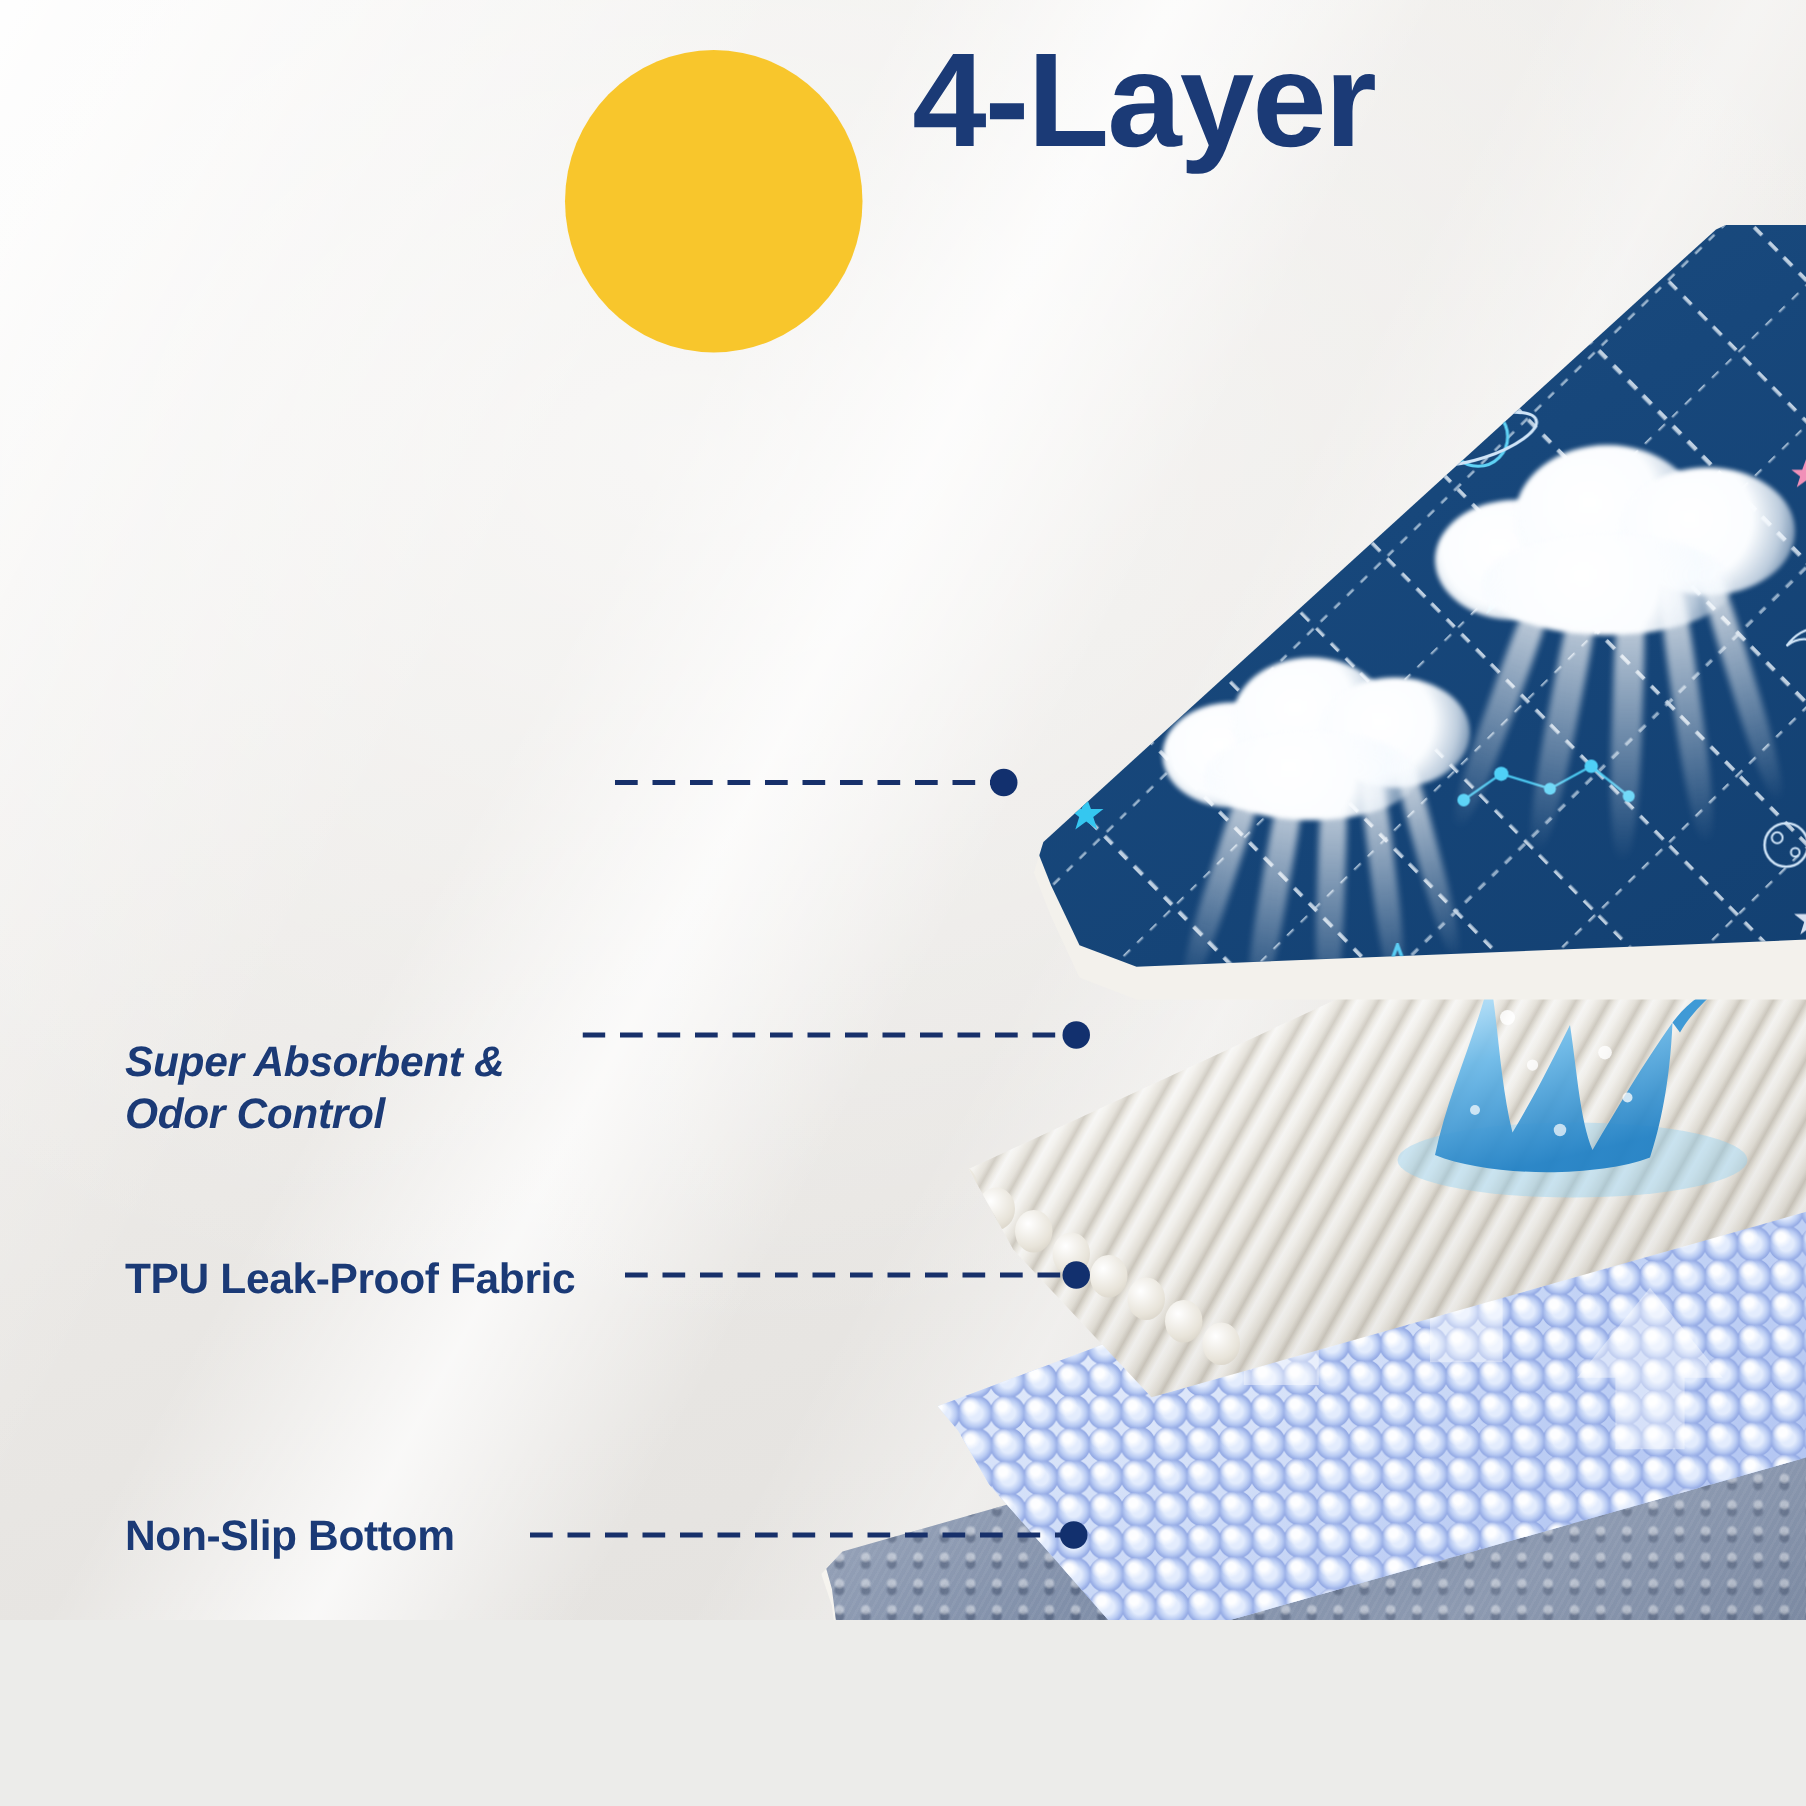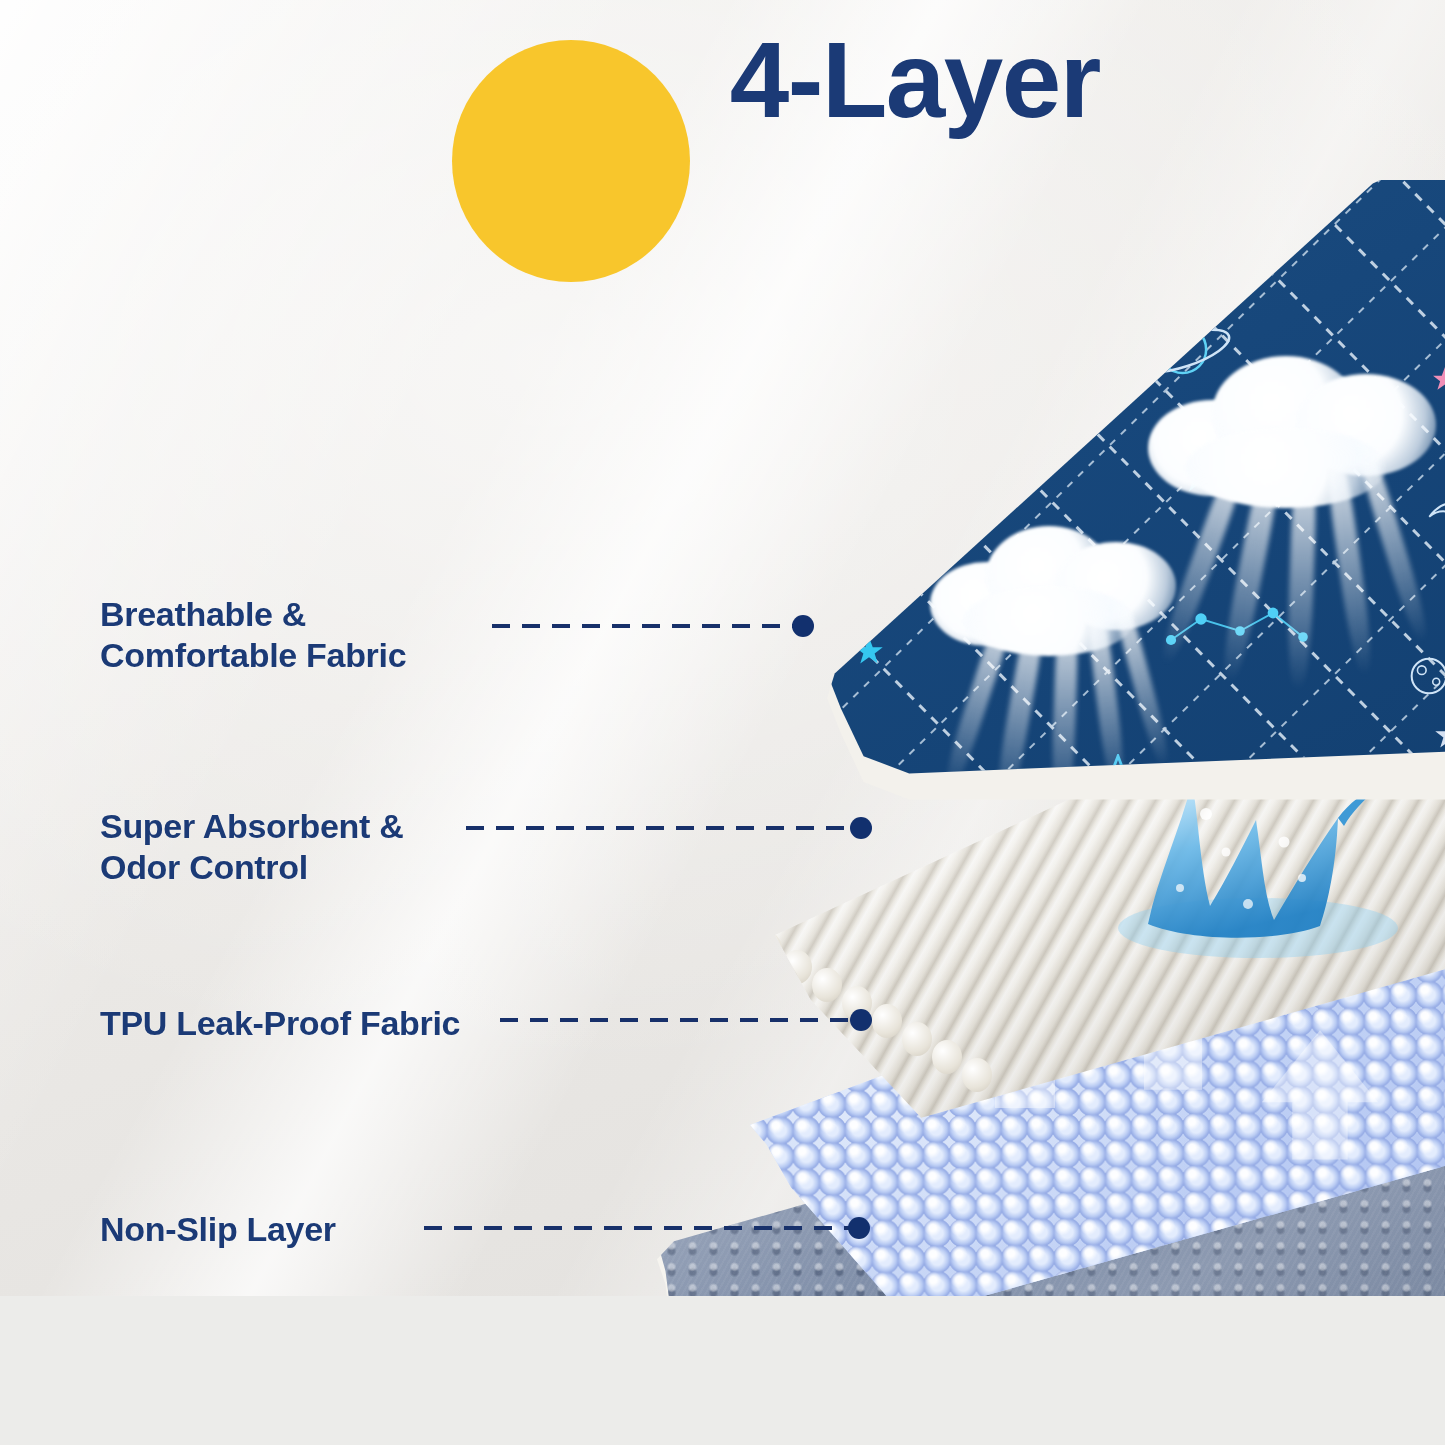--- a/index.html
+++ b/index.html
@@ -30,21 +30,21 @@
        color:#1b3a76;font-weight:bold;font-size:107px;line-height:1.16;
        letter-spacing:-1.5px;padding-right:30px;box-sizing:border-box;
        text-shadow:0 0 2px rgba(255,255,255,.55);}
   .title span{display:block;}
 
   
   .label{position:absolute;color:#1b3a76;font-weight:bold;font-size:34px;
          line-height:1.22;letter-spacing:-.3px;white-space:pre-line;
          text-shadow:0 0 2px rgba(255,255,255,.5);}
   .lbl-1{left:100px;top:594px;}
-  .lbl-2{left:100px;top:806px;}
+  .lbl-2{left:100px;top:830px;font-style:italic;}
   .lbl-3{left:100px;top:1003px;}
   .lbl-4{left:100px;top:1209px;}
 
   
   .leader{position:absolute;height:4px;
           background-image:linear-gradient(to right,#17306a 0 18px, rgba(0,0,0,0) 18px 30px);
           background-size:30px 4px;background-repeat:repeat-x;}
   .dot{position:absolute;width:22px;height:22px;border-radius:50%;background:#12306e;}
   .ld-1{left:492px;top:624px;width:312px;}
   .ld-2{left:466px;top:826px;width:392px;}
@@ -336,20 +336,18 @@
 
   <div class="leader ld-2"></div>
   <div class="dot dt-2"></div>
 
   <div class="leader ld-3"></div>
   <div class="dot dt-3"></div>
 
   <div class="leader ld-4"></div>
   <div class="dot dt-4"></div>
 
-  <div class="label lbl-1">Breathable &amp;
-Comfortable Fabric</div>
   <div class="label lbl-2">Super Absorbent &amp;
 Odor Control</div>
   <div class="label lbl-3">TPU Leak-Proof Fabric</div>
-  <div class="label lbl-4">Non-Slip Layer</div>
+  <div class="label lbl-4">Non-Slip Bottom</div>
 
 </div>
 
 </body></html>

